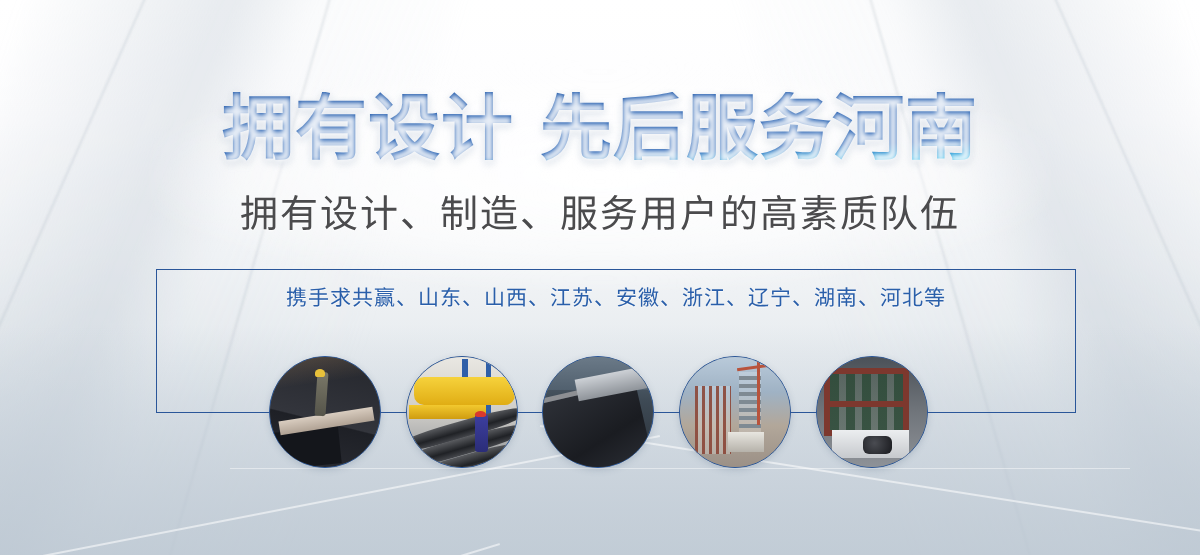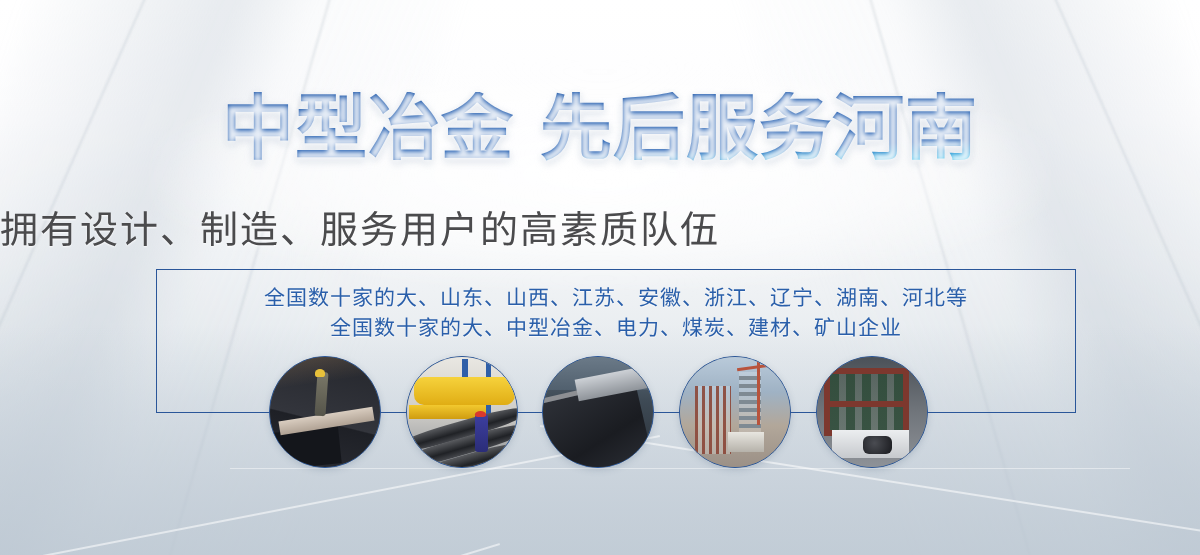--- a/index.html
+++ b/index.html
@@ -67,21 +67,21 @@
     font-family:"DejaVu Sans","Liberation Sans",sans-serif;
     background-image:linear-gradient(178deg,#1b55a8 0%,#1f5cb0 58%,#1f5cb0 72%,#27b7e8 88%,#1b55a8 100%);
     -webkit-background-clip:text;background-clip:text;
     color:transparent;-webkit-text-fill-color:transparent;
     text-shadow:0 2px 5px rgba(255,255,255,.9);
     filter:drop-shadow(0 2px 3px rgba(140,160,185,.35));
   }
   .headline .gap{display:inline-block;width:26px;}
 
   .subline{
-    position:absolute;left:0;right:0;top:208px;
+    position:absolute;left:0;right:0;top:192px;text-align:center;
     font-size:38px;line-height:1.2;color:#4b4b4d;letter-spacing:2px;
     white-space:nowrap;
     font-family:Liberation Sans, sans-serif;
     text-shadow:0 1px 2px rgba(255,255,255,.85);
   }
 
   .infobox{
     position:absolute;left:156px;top:269px;width:920px;height:144px;
     border:1px solid #2a5699;box-sizing:border-box;background:transparent;
   }
@@ -241,29 +241,28 @@
     <div class="floor-line fl2"></div>
     <div class="floor-line fl3"></div>
 
     <div class="floor-line fl5"></div>
 
     <div class="glow"></div>
   </div>
 
   <div class="content">
 
-    <div class="headline"><span>中型冶金</span><span class="gap"></span><span>先后服务河南</span></div>
+    <div class="headline"><span>拥有设计</span><span class="gap"></span><span>先后服务河南</span></div>
 
     <div class="subline">拥有设计、制造、服务用户的高素质队伍</div>
 
     <div class="infobox"></div>
 
     <div class="infotext">
-      <span class="l1">全国数十家的大、山东、山西、江苏、安徽、浙江、辽宁、湖南、河北等</span>
-      <span class="l2">全国数十家的大、中型冶金、电力、煤炭、建材、矿山企业</span>
+      <span class="l1">携手求共赢、山东、山西、江苏、安徽、浙江、辽宁、湖南、河北等</span>
     </div>
 
     <div class="rule"></div>
 
     <div class="circles">
 
       <div class="circle" style="left:269px;top:356px;">
         <div class="ph ph-steel-plate">
           <div class="slab"></div>
           <div class="plank"></div>

